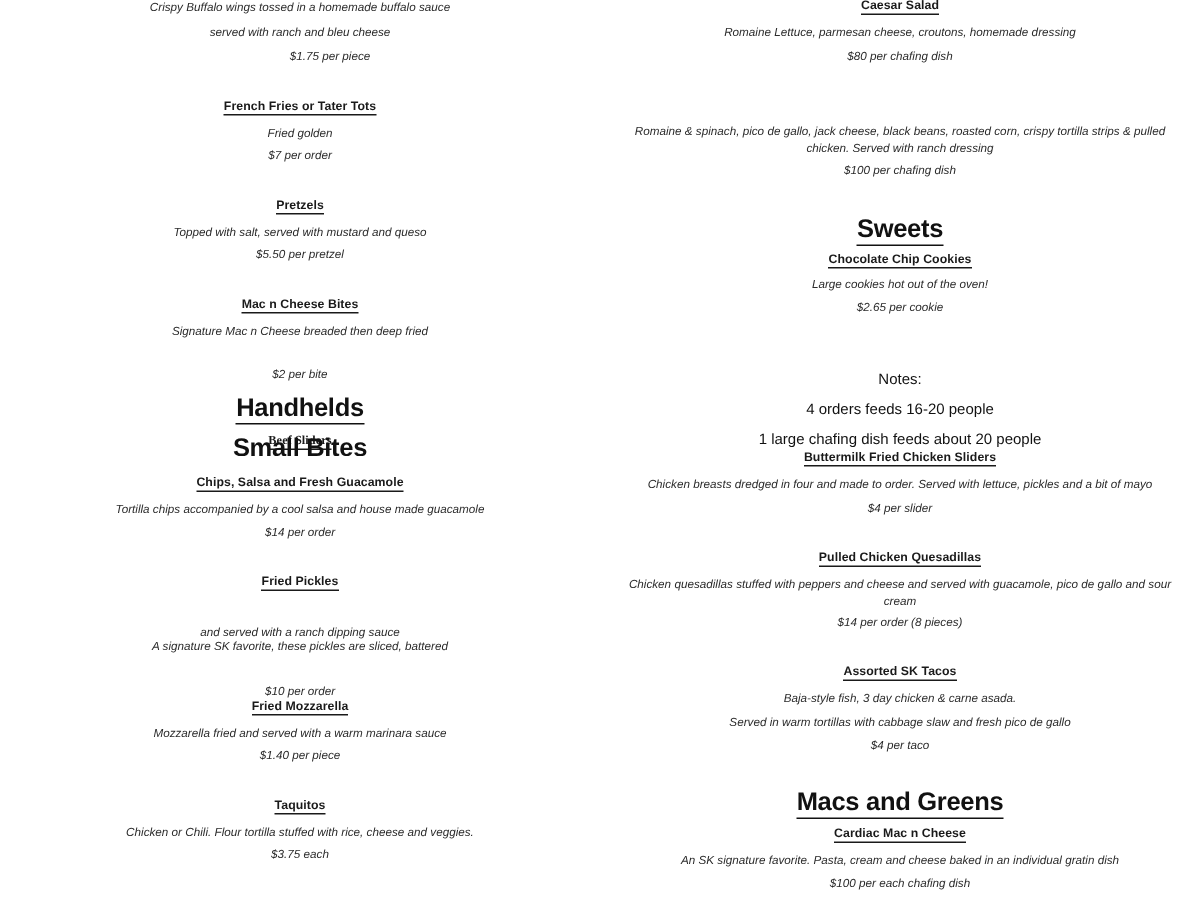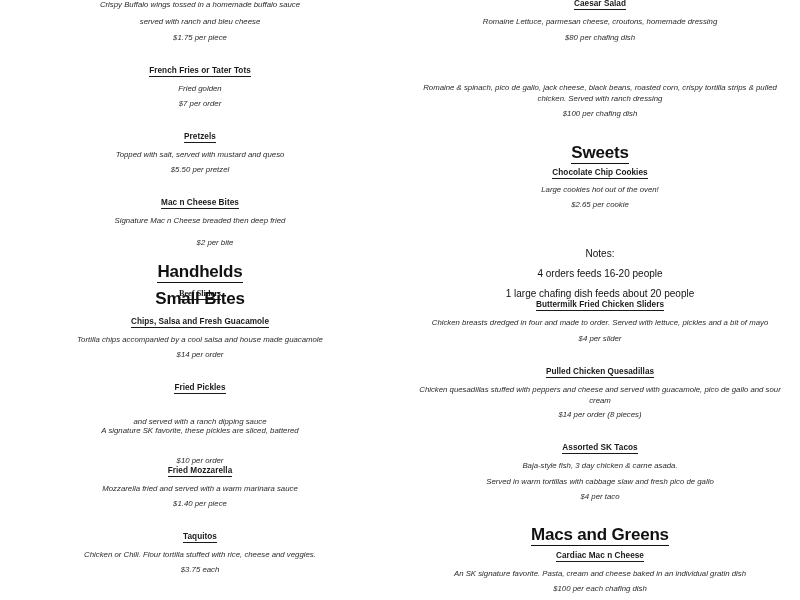--- a/index.html
+++ b/index.html
@@ -91,33 +91,33 @@
 </style>
 </head>
 <body>
 
 <div class="page">
 
   <div class="col col-left">
 
     <div class="line desc" style="top:-1px;">Crispy Buffalo wings tossed in a homemade buffalo sauce</div>
     <div class="line desc" style="top:16px;">served with ranch and bleu cheese</div>
-    <div class="line price" style="top:33px;">$1.75 per piece</div>
+    <div class="line price" style="top:33px;padding-left:20px;">$1.75 per piece</div>
 
     <div class="line item-title" style="top:66px;"><span class="u">French Fries or Tater Tots</span></div>
     <div class="line desc" style="top:83px;">Fried golden</div>
     <div class="line price" style="top:99px;">$7 per order</div>
 
     <div class="line item-title" style="top:132px;"><span class="u">Pretzels</span></div>
     <div class="line desc" style="top:149px;">Topped with salt, served with mustard and queso</div>
     <div class="line price" style="top:165px;">$5.50 per pretzel</div>
 
     <div class="line item-title" style="top:198px;"><span class="u">Mac n Cheese Bites</span></div>
     <div class="line desc" style="top:215px;">Signature Mac n Cheese breaded then deep fried</div>
-    <div class="line price" style="top:238px;padding-left:15px;">$2 per bite</div>
+    <div class="line price" style="top:245px;">$2 per bite</div>
 
     <div class="line section-title" style="top:262px;"><span class="u">Handhelds</span></div>
 
     <div class="line item-title" style="top:289px;font-family:Liberation Serif, serif;"><span class="u">Beef Sliders</span></div>
 
     <div class="line section-title" style="top:289px; overflow:hidden; height:15px;"><span class="u" style="display:inline-block; margin-top:-5px;">Small Bites</span></div>
 
     <div class="line item-title" style="top:317px;"><span class="u">Chips, Salsa and Fresh Guacamole</span></div>
     <div class="line desc" style="top:334px;">Tortilla chips accompanied by a cool salsa and house made guacamole</div>
     <div class="line price" style="top:350px;">$14 per order</div>

